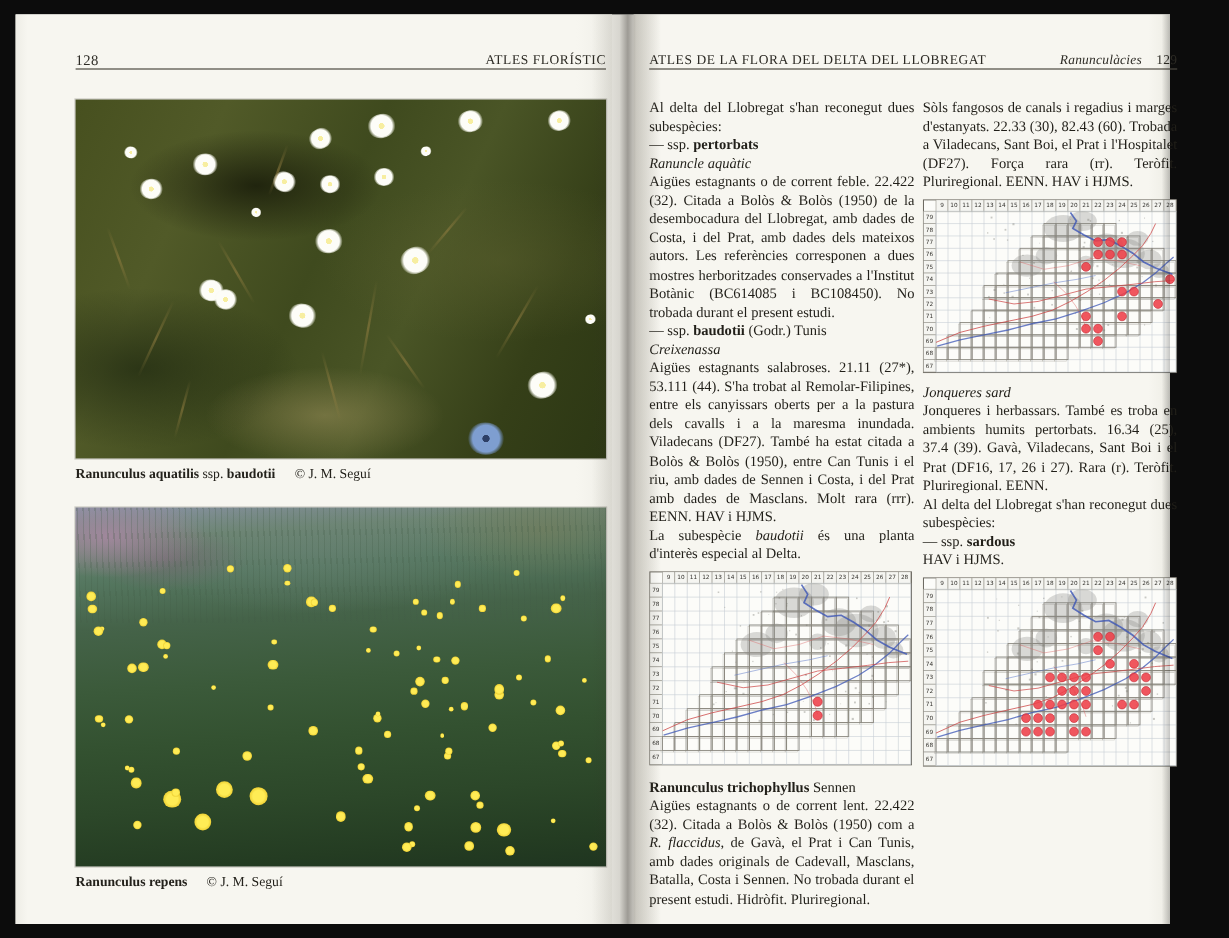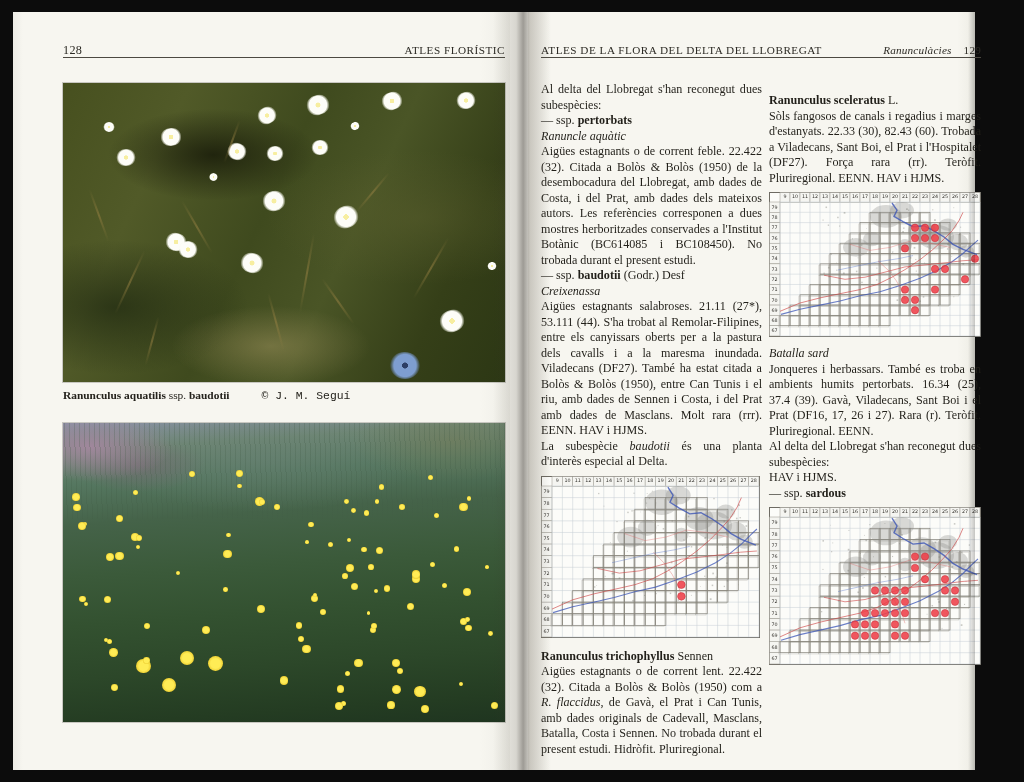--- a/index.html
+++ b/index.html
@@ -38,21 +38,21 @@
      background:repeating-linear-gradient(88deg,rgba(0,0,0,0) 0 4px,rgba(66,92,70,.5) 4px 5px);}
   .wf{position:absolute;border-radius:50% 46% 50% 48%;
      background:radial-gradient(circle,#f7eea0 0 15%,#fdfdf8 17% 56%,rgba(250,250,240,.35) 68%,rgba(250,250,240,0) 74%);}
   .bf{position:absolute;border-radius:48% 52% 50% 50%;
      background:radial-gradient(circle,#2d3f66 0 14%,#7e9ed0 16% 55%,rgba(110,140,190,.4) 68%,rgba(110,140,190,0) 75%);}
   .yf{position:absolute;border-radius:50%;
      background:radial-gradient(circle,#ffec55 0 45%,#e3c021 85%,rgba(180,150,20,.4) 100%);}
   .stem{position:absolute;width:1.6px;background:linear-gradient(rgba(150,128,66,.0),rgba(150,128,66,.55),rgba(150,128,66,.0));}
   .caption{position:absolute;left:50px;width:442px;font-size:11.4px;color:#24221c;}
   #cap1{top:377px;} #cap2{top:717px;}
-  .credit{margin-left:32px;font-family:Liberation Mono, monospace;}
+  .credit{margin-left:16px;}
 
   
   .col{position:absolute;top:70px;font-size:12.1px;line-height:15.5px;text-align:justify;}
   #col1{left:13px;width:221px;}
   #col2{left:241px;width:212px;}
   .page-right .rhead-l{left:13px;}
   .page-right .rhead-r{left:13px;width:440px;text-align:right;letter-spacing:.2px;}
   .page-right .hrule{left:13px;width:440px;}
   .col p{margin:0;}
   .col .heading{margin-top:11px;text-align:left;}
@@ -198,35 +198,38 @@
           <div class="yf" style="left: 76.0976%; top: 27.1949%; width: 5.57036px; height: 5.57036px;"></div>
           <div class="yf" style="left: 68.7241%; top: 63.0117%; width: 3.52015px; height: 3.52015px;"></div>
           <div class="yf" style="left: 52.6098%; top: 66.6305%; width: 6.34261px; height: 6.34261px;"></div>
           <div class="yf" style="left: 16.6074%; top: 37.3354%; width: 6.02818px; height: 6.02818px;"></div>
           <div class="yf" style="left: 55.4863%; top: 33.0311%; width: 5.68793px; height: 5.68793px;"></div>
           <div class="yf" style="left: 73.3774%; top: 93.1%; width: 7.25075px; height: 7.25075px;"></div>
           <div class="yf" style="left: 31.4414%; top: 67.9366%; width: 8.26281px; height: 8.26281px;"></div>
           <div class="yf" style="left: 18.0353%; top: 78.1939%; width: 6.81833px; height: 6.81833px;"></div>
           <div class="yf" style="left: 16.4383%; top: 40.7111%; width: 4.58109px; height: 4.58109px;"></div>
         </div>
+      <div class="caption" id="cap2">
+        <span><span class="b">Ranunculus repens</span></span><span class="credit">© J. M. Seguí</span>
+      </div>
     </div>
 
     <div class="page page-right">
       <div class="rhead rhead-l">ATLES DE LA FLORA DEL DELTA DEL LLOBREGAT</div>
       <div class="rhead rhead-r">
         <span class="ital-head">Ranunculàcies</span>&nbsp;&nbsp;&nbsp;&nbsp;<span>129</span>
       </div>
       <div class="hrule"></div>
 
       <div class="col" id="col1">
           <p class="para"><span>Al delta del Llobregat s'han reconegut dues subespècies:</span></p>
           <p class="para"><span>— ssp. </span><span class="b">pertorbats</span></p>
           <p class="para"><span class="i">Ranuncle aquàtic</span></p>
           <p class="para"><span>Aigües estagnants o de corrent feble. 22.422 (32). Citada a Bolòs &amp; Bolòs (1950) de la desembocadura del Llobregat, amb dades de Costa, i del Prat, amb dades dels mateixos autors. Les referències corresponen a dues mostres herboritzades conservades a l'Institut Botànic (BC614085 i BC108450). No trobada durant el present estudi.</span></p>
-          <p class="para"><span>— ssp. </span><span class="b">baudotii</span><span> (Godr.) Desf</span></p>
+          <p class="para"><span>— ssp. </span><span class="b">baudotii</span><span> (Godr.) Tunis</span></p>
           <p class="para"><span class="i">Creixenassa</span></p>
           <p class="para"><span>Aigües estagnants salabroses. 21.11 (27*), 53.111 (44). S'ha trobat al Remolar-Filipines, entre els canyissars oberts per a la pastura dels cavalls i a la maresma inundada. Viladecans (DF27). També ha estat citada a Bolòs &amp; Bolòs (1950), entre Can Tunis i el riu, amb dades de Sennen i Costa, i del Prat amb dades de Masclans. Molt rara (rrr). EENN. HAV i HJMS.</span></p>
           <p class="para"><span>La subespècie </span><span class="i">baudotii</span><span> és una planta d'interès especial al Delta.</span></p>
           <div class="map-block">
             <svg width="219" height="162" viewBox="0 0 219 162">
               <rect x="0.5" y="0.5" width="218" height="161" fill="#fcfcf9" stroke="#6e6b63" stroke-width="1"></rect>
               <rect x="11" y="0.5" width="10.35" height="10" fill="#f5f5f1" stroke="#97958d" stroke-width="0.5"></rect>
               <text x="16.175" y="6.3" text-anchor="middle" font-size="4.8" fill="#33312c" font-family="DejaVu Sans, sans-serif">9</text>
               <rect x="21.35" y="0.5" width="10.35" height="10" fill="#f5f5f1" stroke="#97958d" stroke-width="0.5"></rect>
               <text x="26.525000000000002" y="6.3" text-anchor="middle" font-size="4.8" fill="#33312c" font-family="DejaVu Sans, sans-serif">10</text>
@@ -704,21 +707,20 @@
                 <path d="M83.5,57.6 L104.1,64.6 L124.8,61.1 L145.5,54.1 L166.3,56.5 L186.9,61.1" fill="none" stroke="#d66" stroke-width="0.6" stroke-opacity="0.6"></path>
               </g>
               <circle cx="140.375" cy="108.73076923076923" r="3.8295" fill="#ee3f48" fill-opacity="0.88" stroke="#c52733" stroke-width="0.5"></circle>
               <circle cx="140.375" cy="120.34615384615384" r="3.8295" fill="#ee3f48" fill-opacity="0.88" stroke="#c52733" stroke-width="0.5"></circle>
             </svg>
           </div>
           <p class="heading"><span class="b">Ranunculus trichophyllus</span><span> Sennen</span></p>
           <p class="para"><span>Aigües estagnants o de corrent lent. 22.422 (32). Citada a Bolòs &amp; Bolòs (1950) com a </span><span class="i">R. flaccidus</span><span>, de Gavà, el Prat i Can Tunis, amb dades originals de Cadevall, Masclans, Batalla, Costa i Sennen. No trobada durant el present estudi. Hidròfit. Pluriregional.</span></p>
         </div>
       <div class="col" id="col2">
-          <p class="heading"><span class="b">Ranunculus sceleratus</span><span> L.</span></p>
           <p class="para"><span>Sòls fangosos de canals i regadius i marges d'estanyats. 22.33 (30), 82.43 (60). Trobada a Viladecans, Sant Boi, el Prat i l'Hospitalet (DF27). Força rara (rr). Teròfit. Pluriregional. EENN. HAV i HJMS.</span></p>
           <div class="map-block">
             <svg width="212" height="145" viewBox="0 0 212 145">
               <rect x="0.5" y="0.5" width="211" height="144" fill="#fcfcf9" stroke="#6e6b63" stroke-width="1"></rect>
               <rect x="11" y="0.5" width="10" height="10" fill="#f5f5f1" stroke="#97958d" stroke-width="0.5"></rect>
               <text x="16" y="6.3" text-anchor="middle" font-size="4.8" fill="#33312c" font-family="DejaVu Sans, sans-serif">9</text>
               <rect x="21" y="0.5" width="10" height="10" fill="#f5f5f1" stroke="#97958d" stroke-width="0.5"></rect>
               <text x="26" y="6.3" text-anchor="middle" font-size="4.8" fill="#33312c" font-family="DejaVu Sans, sans-serif">10</text>
               <rect x="31" y="0.5" width="10" height="10" fill="#f5f5f1" stroke="#97958d" stroke-width="0.5"></rect>
               <text x="36" y="6.3" text-anchor="middle" font-size="4.8" fill="#33312c" font-family="DejaVu Sans, sans-serif">11</text>
@@ -1204,25 +1206,25 @@
               <circle cx="166" cy="77.00000000000001" r="3.7" fill="#ee3f48" fill-opacity="0.88" stroke="#c52733" stroke-width="0.5"></circle>
               <circle cx="176" cy="77.00000000000001" r="3.7" fill="#ee3f48" fill-opacity="0.88" stroke="#c52733" stroke-width="0.5"></circle>
               <circle cx="196" cy="87.30769230769232" r="3.7" fill="#ee3f48" fill-opacity="0.88" stroke="#c52733" stroke-width="0.5"></circle>
               <circle cx="136" cy="97.61538461538463" r="3.7" fill="#ee3f48" fill-opacity="0.88" stroke="#c52733" stroke-width="0.5"></circle>
               <circle cx="166" cy="97.61538461538463" r="3.7" fill="#ee3f48" fill-opacity="0.88" stroke="#c52733" stroke-width="0.5"></circle>
               <circle cx="136" cy="107.92307692307693" r="3.7" fill="#ee3f48" fill-opacity="0.88" stroke="#c52733" stroke-width="0.5"></circle>
               <circle cx="146" cy="107.92307692307693" r="3.7" fill="#ee3f48" fill-opacity="0.88" stroke="#c52733" stroke-width="0.5"></circle>
               <circle cx="146" cy="118.23076923076924" r="3.7" fill="#ee3f48" fill-opacity="0.88" stroke="#c52733" stroke-width="0.5"></circle>
             </svg>
           </div>
-          <p class="para"><span class="i">Batalla sard</span></p>
+          <p class="para"><span class="i">Jonqueres sard</span></p>
           <p class="para"><span>Jonqueres i herbassars. També es troba en ambients humits pertorbats. 16.34 (25), 37.4 (39). Gavà, Viladecans, Sant Boi i el Prat (DF16, 17, 26 i 27). Rara (r). Teròfit. Pluriregional. EENN.</span></p>
           <p class="para"><span>Al delta del Llobregat s'han reconegut dues subespècies:</span></p>
+          <p class="para"><span>— ssp. </span><span class="b">sardous</span></p>
           <p class="para"><span>HAV i HJMS.</span></p>
-          <p class="para"><span>— ssp. </span><span class="b">sardous</span></p>
           <div class="map-block">
             <svg width="212" height="158" viewBox="0 0 212 158">
               <rect x="0.5" y="0.5" width="211" height="157" fill="#fcfcf9" stroke="#6e6b63" stroke-width="1"></rect>
               <rect x="11" y="0.5" width="10" height="10" fill="#f5f5f1" stroke="#97958d" stroke-width="0.5"></rect>
               <text x="16" y="6.3" text-anchor="middle" font-size="4.8" fill="#33312c" font-family="DejaVu Sans, sans-serif">9</text>
               <rect x="21" y="0.5" width="10" height="10" fill="#f5f5f1" stroke="#97958d" stroke-width="0.5"></rect>
               <text x="26" y="6.3" text-anchor="middle" font-size="4.8" fill="#33312c" font-family="DejaVu Sans, sans-serif">10</text>
               <rect x="31" y="0.5" width="10" height="10" fill="#f5f5f1" stroke="#97958d" stroke-width="0.5"></rect>
               <text x="36" y="6.3" text-anchor="middle" font-size="4.8" fill="#33312c" font-family="DejaVu Sans, sans-serif">11</text>
               <rect x="41" y="0.5" width="10" height="10" fill="#f5f5f1" stroke="#97958d" stroke-width="0.5"></rect>

